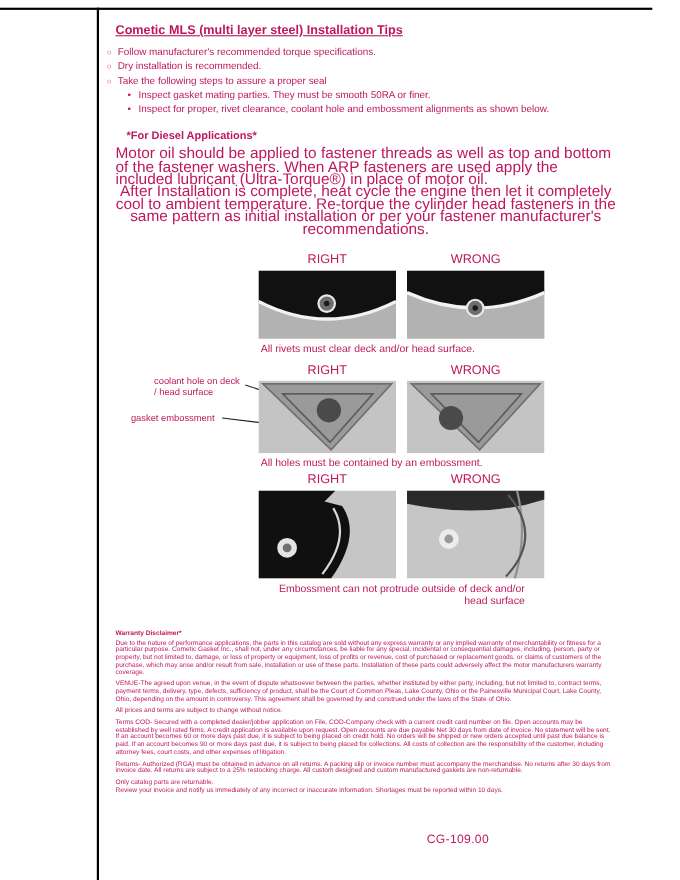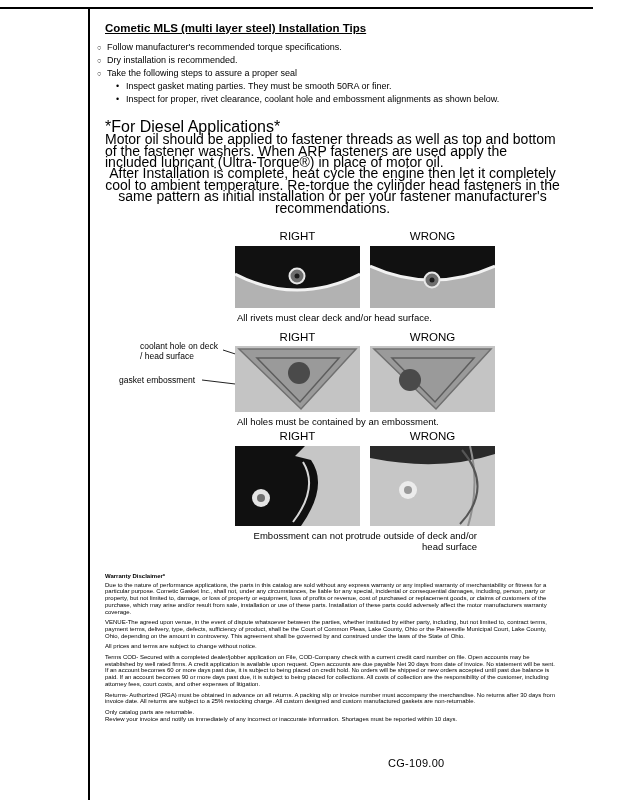--- a/index.html
+++ b/index.html
@@ -1,32 +1,32 @@
 <!DOCTYPE html>
 <html><head>
 <meta charset="utf-8">
 <style>
   * { margin:0; padding:0; box-sizing:border-box; }
   html,body { background:#ffffff; }
   .page { position:relative; width:618px; height:800px; background:#ffffff;
-          font-family:"Liberation Sans", sans-serif; color:#000000; overflow:hidden; }
+          font-family:"Liberation Sans", sans-serif; color:#be185d; overflow:hidden; }
   .abs { position:absolute; }
 
   .border-top  { background:#000; height:2px; }
   .border-left { background:#000; width:2px; }
 
   .title { font-size:11.5px; font-weight:bold; text-decoration:underline; white-space:nowrap; }
 
   .bullets { font-size:9px; line-height:13px; }
   .bullet-row { display:flex; }
   .glyph { width:10px; flex:0 0 10px; font-size:7.5px; line-height:13px; }
   .sub { margin-left:19px; }
   .sub .glyph { font-size:9px; }
 
-  .h2 { font-size:16px; font-weight:normal; }
+  .h2 { font-size:10px; font-weight:bold;margin-left:10px; }
   .para { font-size:14px; line-height:11.5px; width:455px; }
 
   .dlabel { width:125px; text-align:center; font-size:11.5px; }
   .caption { font-size:9.5px; line-height:11px;text-align:right; }
   .callout { font-size:8.5px; line-height:10px; }
   .panel { width:125px; display:block; }
   .panel svg { display:block; }
 
   .legal { width:450px; font-size:6px; line-height:6.7px; }
   .legal .lhead { font-weight:bold; margin-bottom:2px; }

